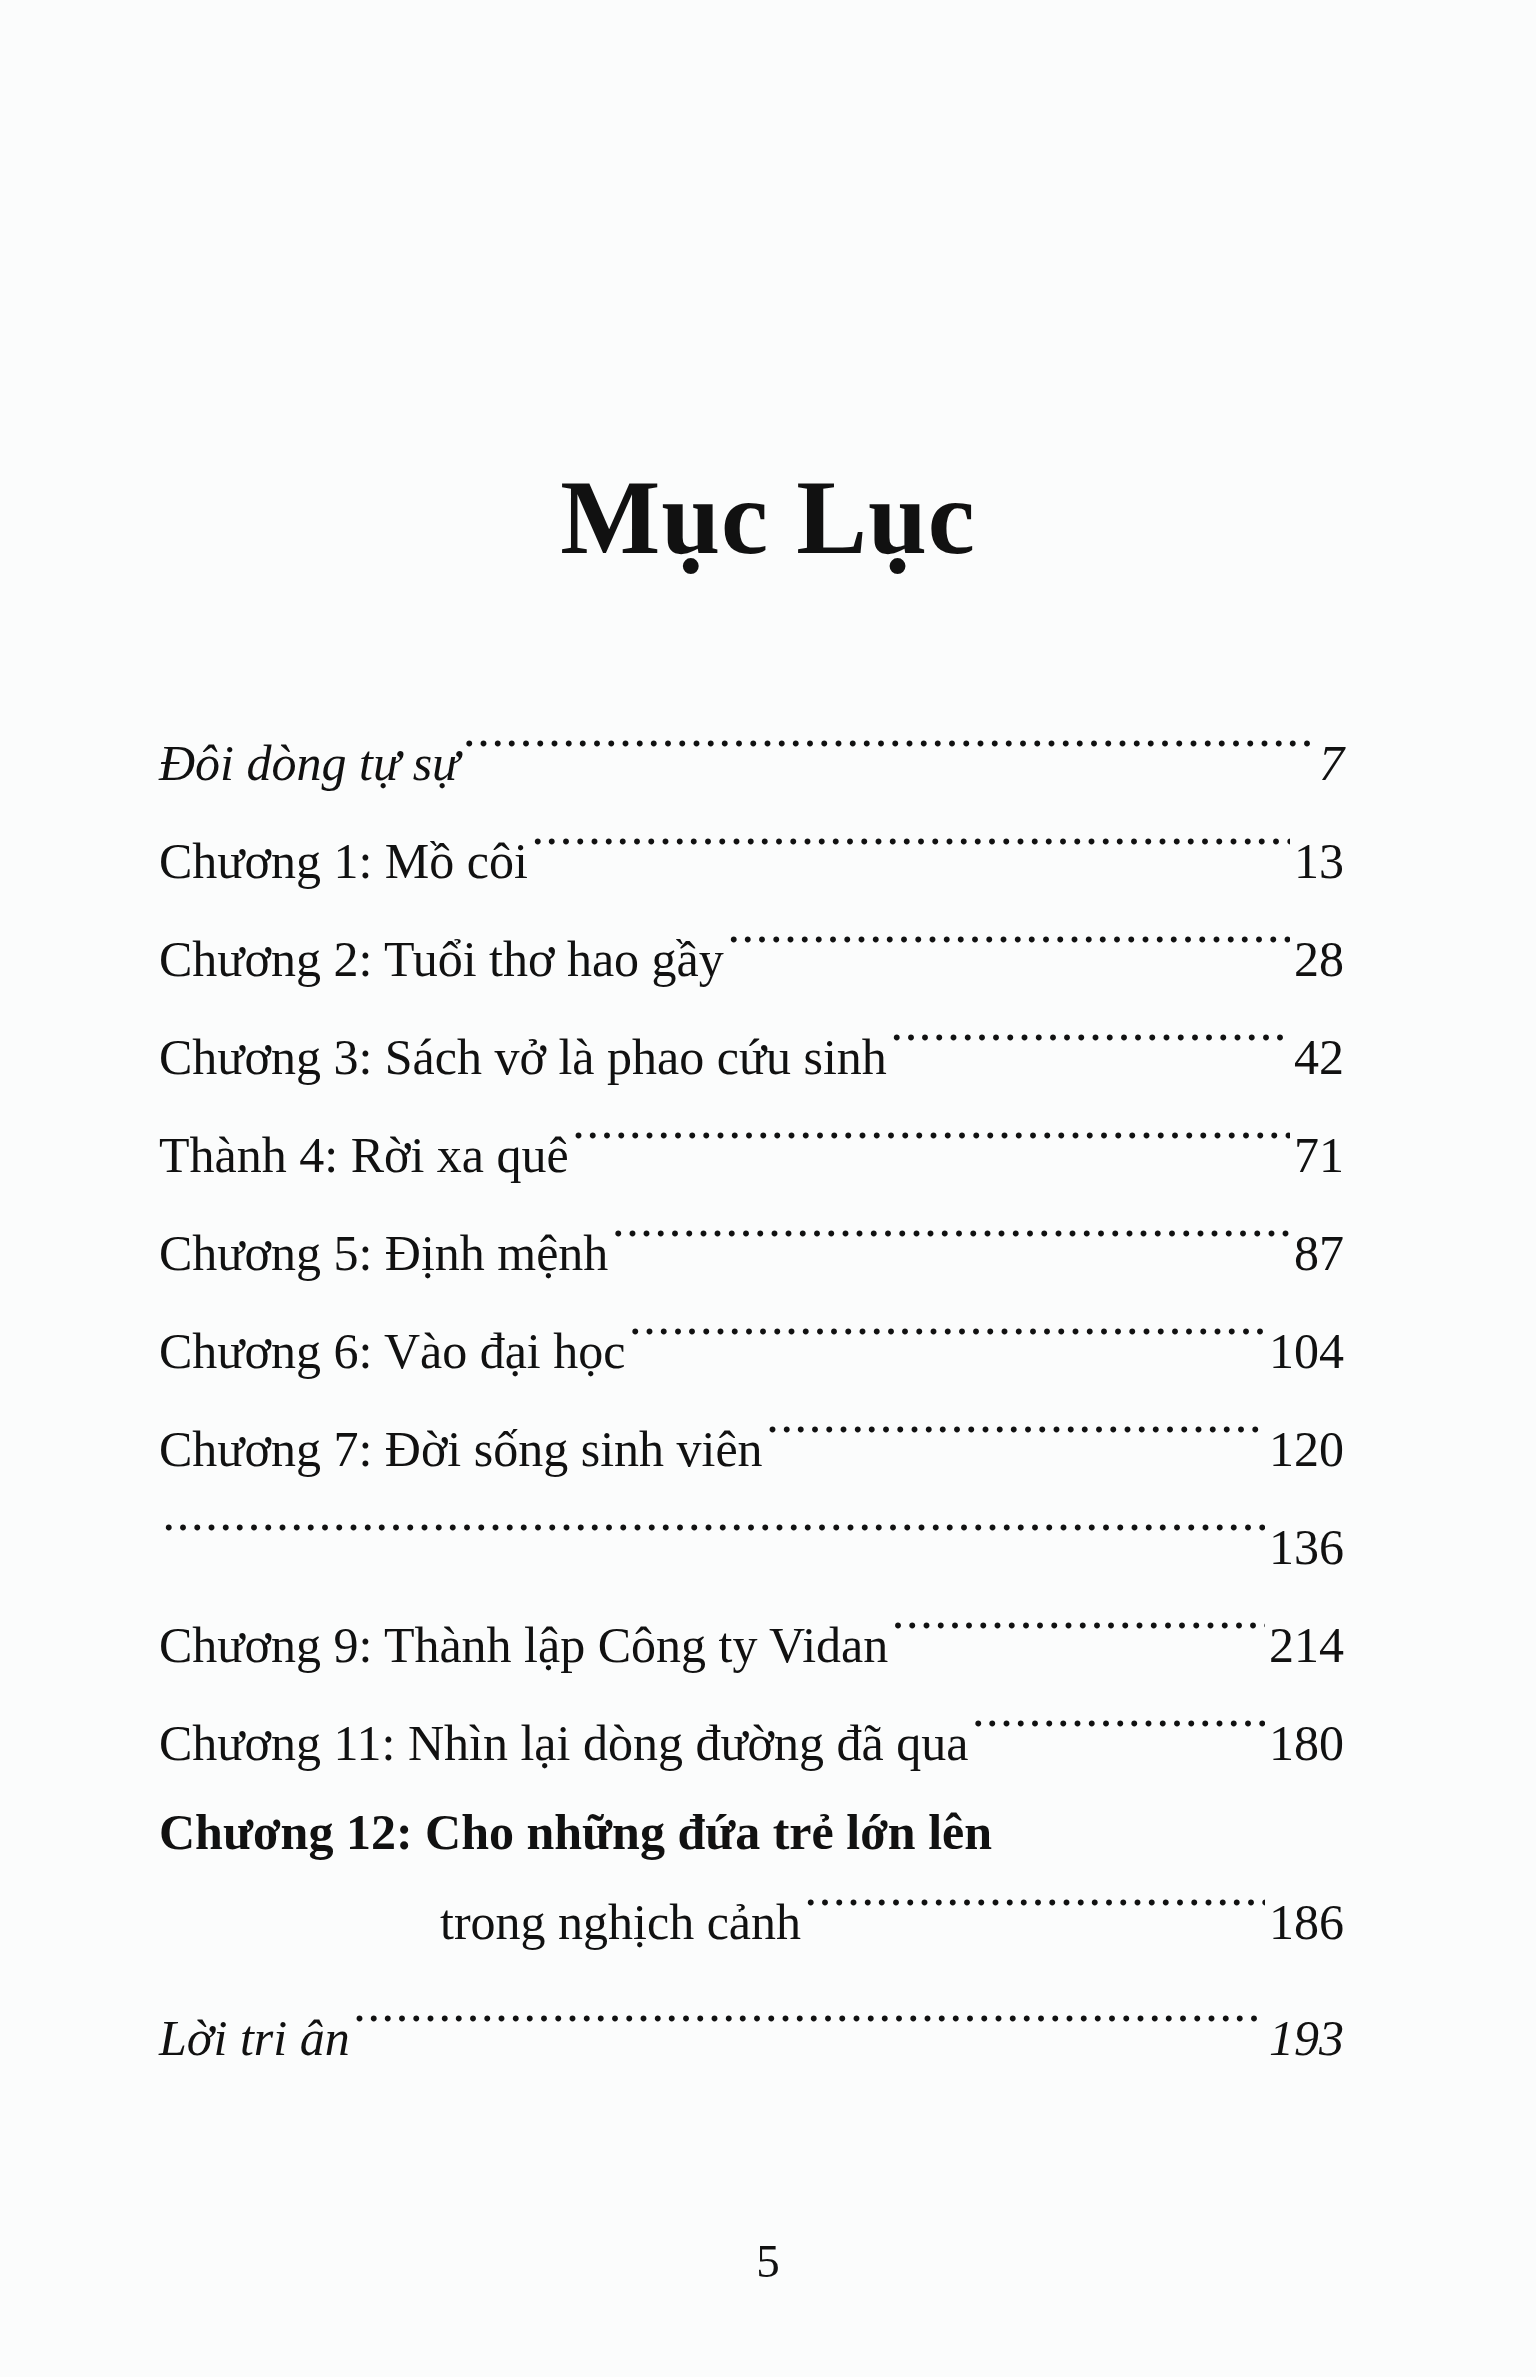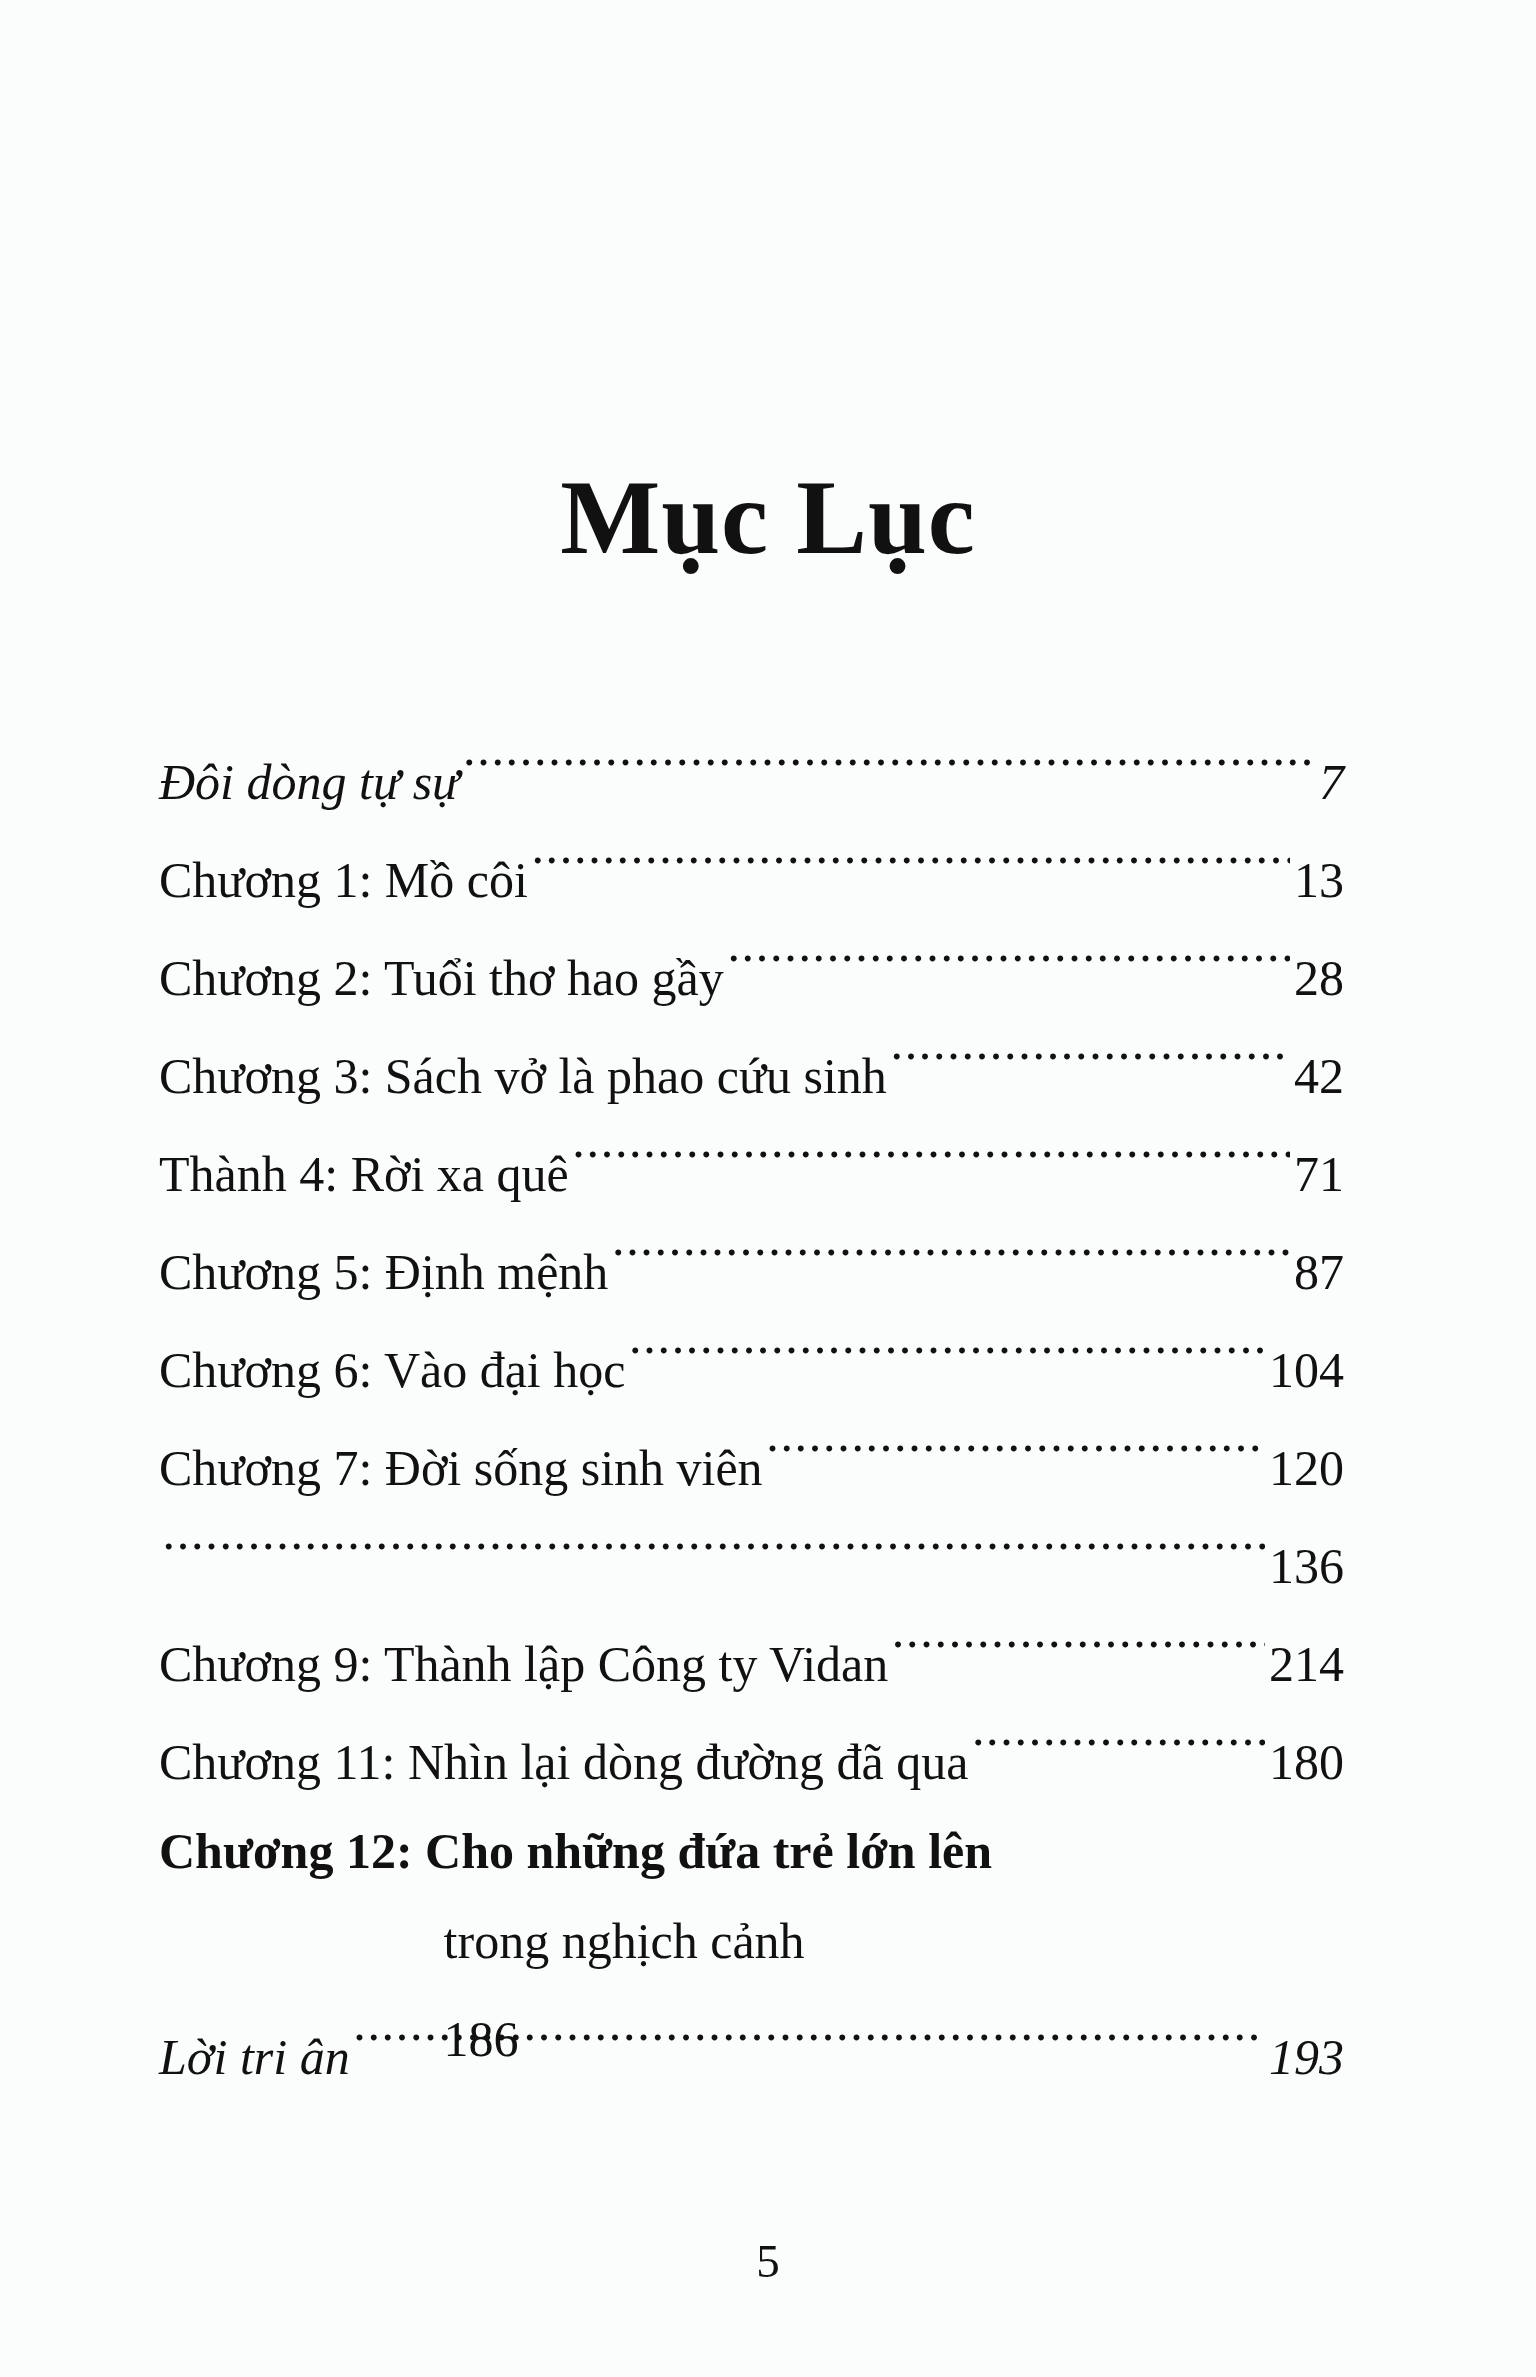--- a/index.html
+++ b/index.html
@@ -15,21 +15,21 @@
       position: absolute; left: 0; right: 0; top: 394px;
       text-align: center;
       font-size: 106px;
       font-weight: bold;
       letter-spacing: 0.9px;
       line-height: 1;
     }
     .toc {
       position: absolute;
       left: 159px; width: 1185px;
-      top: 733px;
+      top: 714px;
     }
     .entry {
       display: flex;
       align-items: baseline;
       font-size: 50px;
       line-height: 98px;
       height: 98px;
       white-space: nowrap;
     }
     .entry.italic .label, .entry.italic .page { font-style: italic; }
@@ -42,21 +42,21 @@
       height: 1em;
     }
     .entry .dots::before {
       content: ". . . . . . . . . . . . . . . . . . . . . . . . . . . . . . . . . . . . . . . . . . . . . . . . . . . . . . . . . . . . . . . . . . . . . . . . . . . . . . . . . . . . . . . . . . . . . . . . . . . . . . . . . . . . . . . . . . . . .";
       position: absolute; left: 0; bottom: 0.05em;
       letter-spacing: -5.4px;
       white-space: nowrap;
     }
     .entry .page { flex: 0 0 auto; text-align: right; }
     .entry.first-line { height: 81px; line-height: 81px; font-weight: bold; }
-    .entry.cont { padding-left: 281px; height: 116px; line-height: 98px; flex-direction: column; }
+    .entry.cont { padding-left: 281px; height: 116px; line-height: 98px; }
     .page-number {
       position: absolute; left: 0; right: 0; top: 2238px;
       text-align: center; font-size: 47px; line-height: 1;
     }
   </style>
 </head>
 <body>
 
 <h1 class="title">Mục Lục</h1>
 

